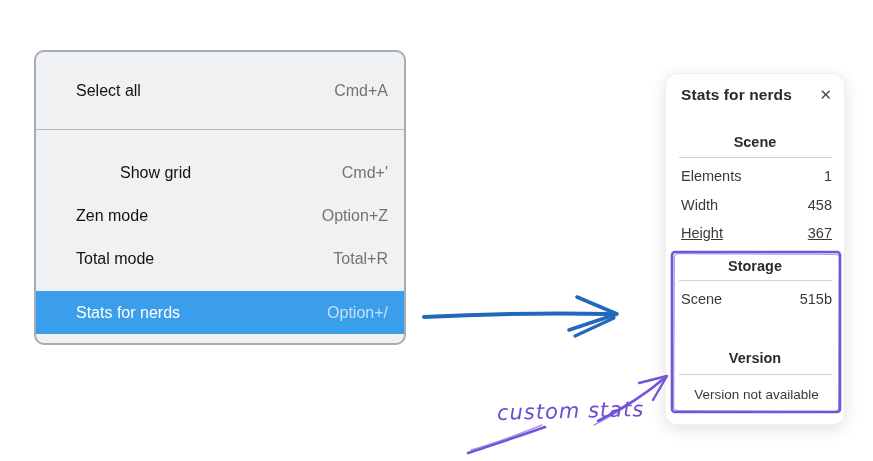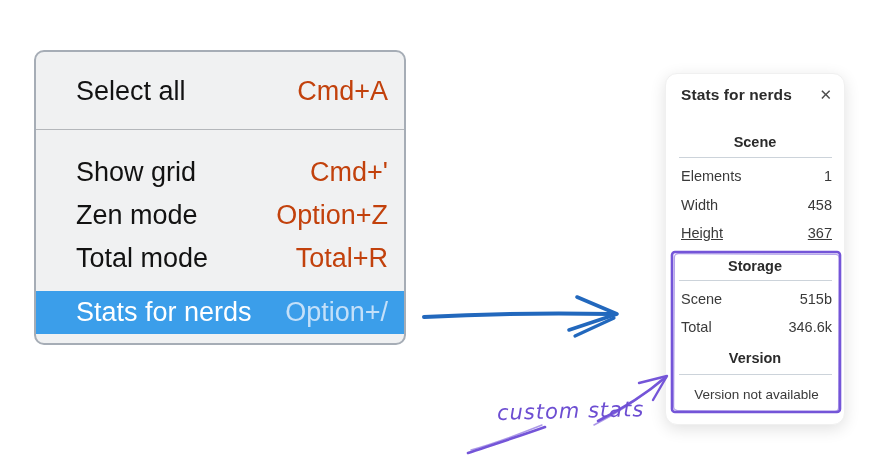--- a/index.html
+++ b/index.html
@@ -23,25 +23,25 @@
     border-radius: 10px;
     overflow: hidden;
   }
   .menu-item {
     position: absolute;
     left: 0; right: 0;
     display: flex;
     align-items: center;
     justify-content: space-between;
     padding: 0 16px 0 40px;
-    font-size: 27px;
+    font-size: 16px;
     color: #121212;
     cursor: default;
   }
-  .menu-item .shortcut { color: #c2410c; }
+  .menu-item .shortcut { color: #737373; }
   .menu-sep {
     position: absolute;
     left: 0; right: 0; top: 77px;
     height: 0;
     border-top: 1.5px solid #b4b7bb;
   }
   .menu-item.highlighted {
     background: #3b9eea;
     color: #ffffff;
   }
@@ -138,21 +138,21 @@
 <body>
 
 <div class="stage">
 
   <div class="context-menu">
     <div class="menu-item" style="top:14px; height:50px;">
       <span>Select all</span>
       <span class="shortcut">Cmd+A</span>
     </div>
     <div class="menu-sep"></div>
-    <div class="menu-item" style="top:99px; height:43px;">
+    <div class="menu-item" style="top:99px; height:43px;margin-left:44px;">
       <span>Show grid</span>
       <span class="shortcut">Cmd+'</span>
     </div>
     <div class="menu-item" style="top:142px; height:43px;">
       <span>Zen mode</span>
       <span class="shortcut">Option+Z</span>
     </div>
     <div class="menu-item" style="top:185px; height:43px;">
       <span>Total mode</span>
       <span class="shortcut">Total+R</span>
@@ -182,24 +182,20 @@
     <div class="stat-row p-row-height">
       <span>Height</span>
       <span>367</span>
     </div>
 
     <div class="sec-head p-storage-head">Storage</div>
     <div class="sec-rule p-storage-rule"></div>
     <div class="stat-row p-row-scene">
       <span>Scene</span>
       <span>515b</span>
-    </div>
-    <div class="stat-row p-row-total">
-      <span>Total</span>
-      <span>346.6k</span>
     </div>
 
     <div class="sec-head p-version-head">Version</div>
     <div class="sec-rule p-version-rule"></div>
     <div class="stat-note p-version-note">Version not available</div>
   </div>
 
   <svg class="anno-svg" viewBox="0 0 873 461" fill="none" xmlns="http://www.w3.org/2000/svg">
 
     <g stroke-linecap="round" stroke-linejoin="round" fill="none">

